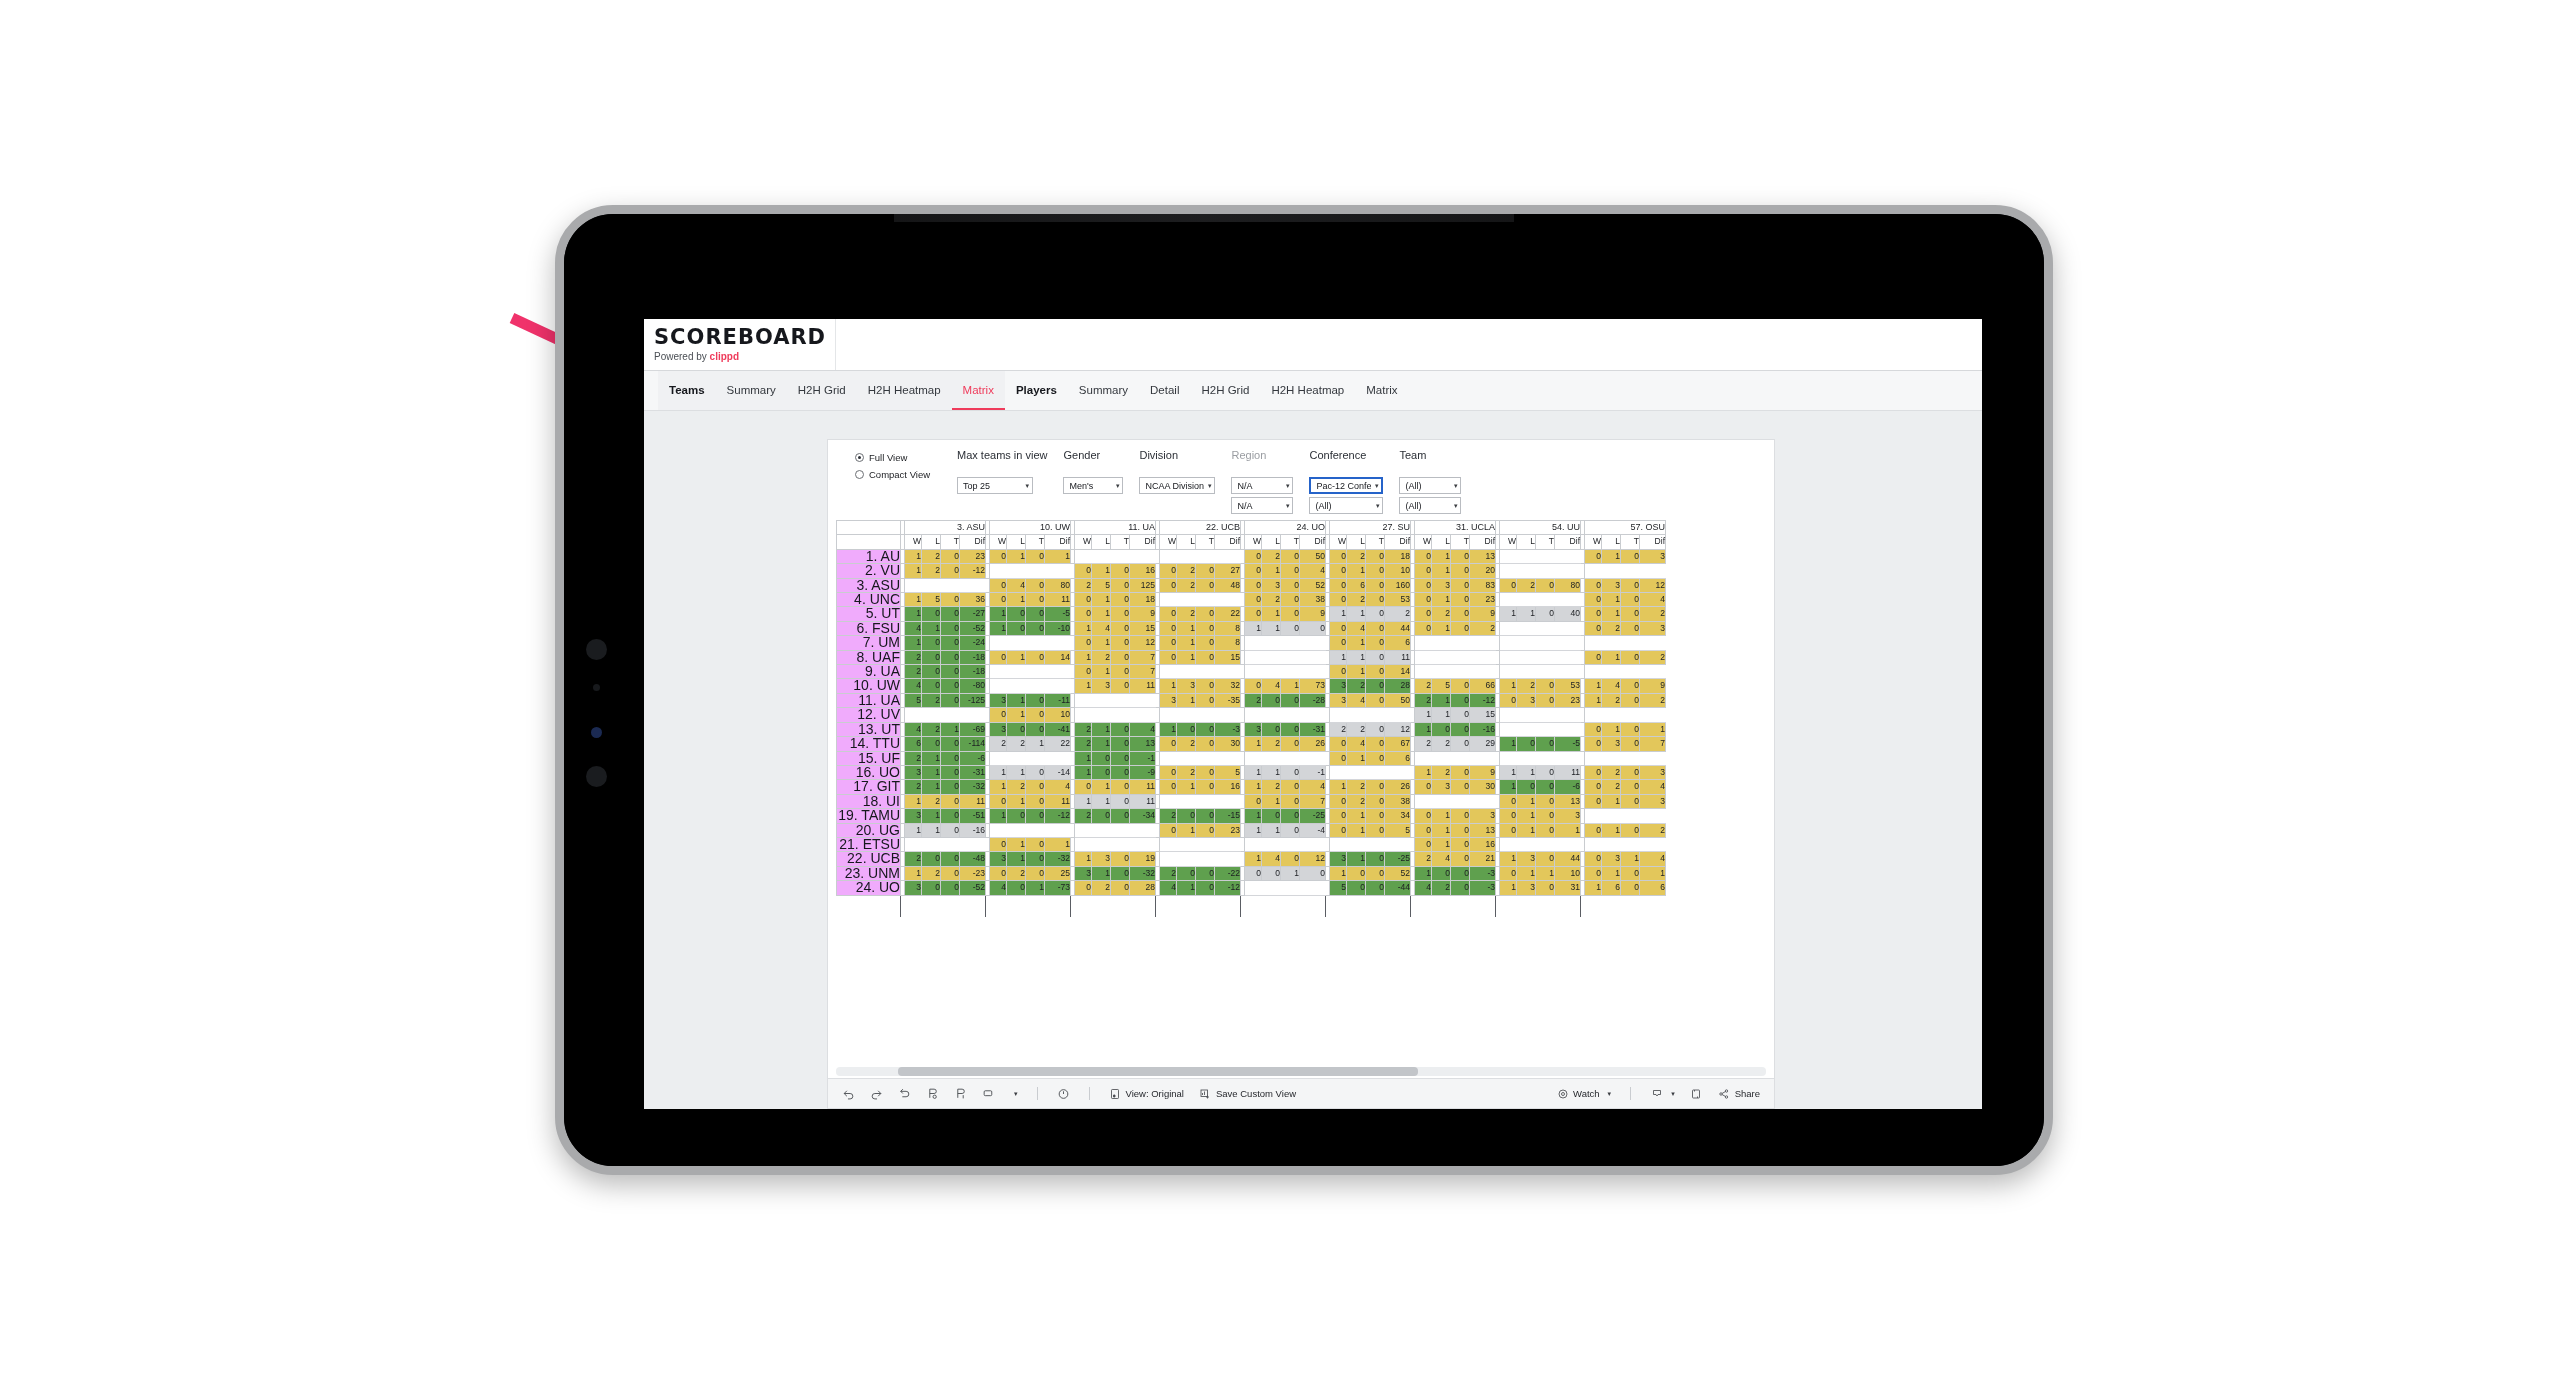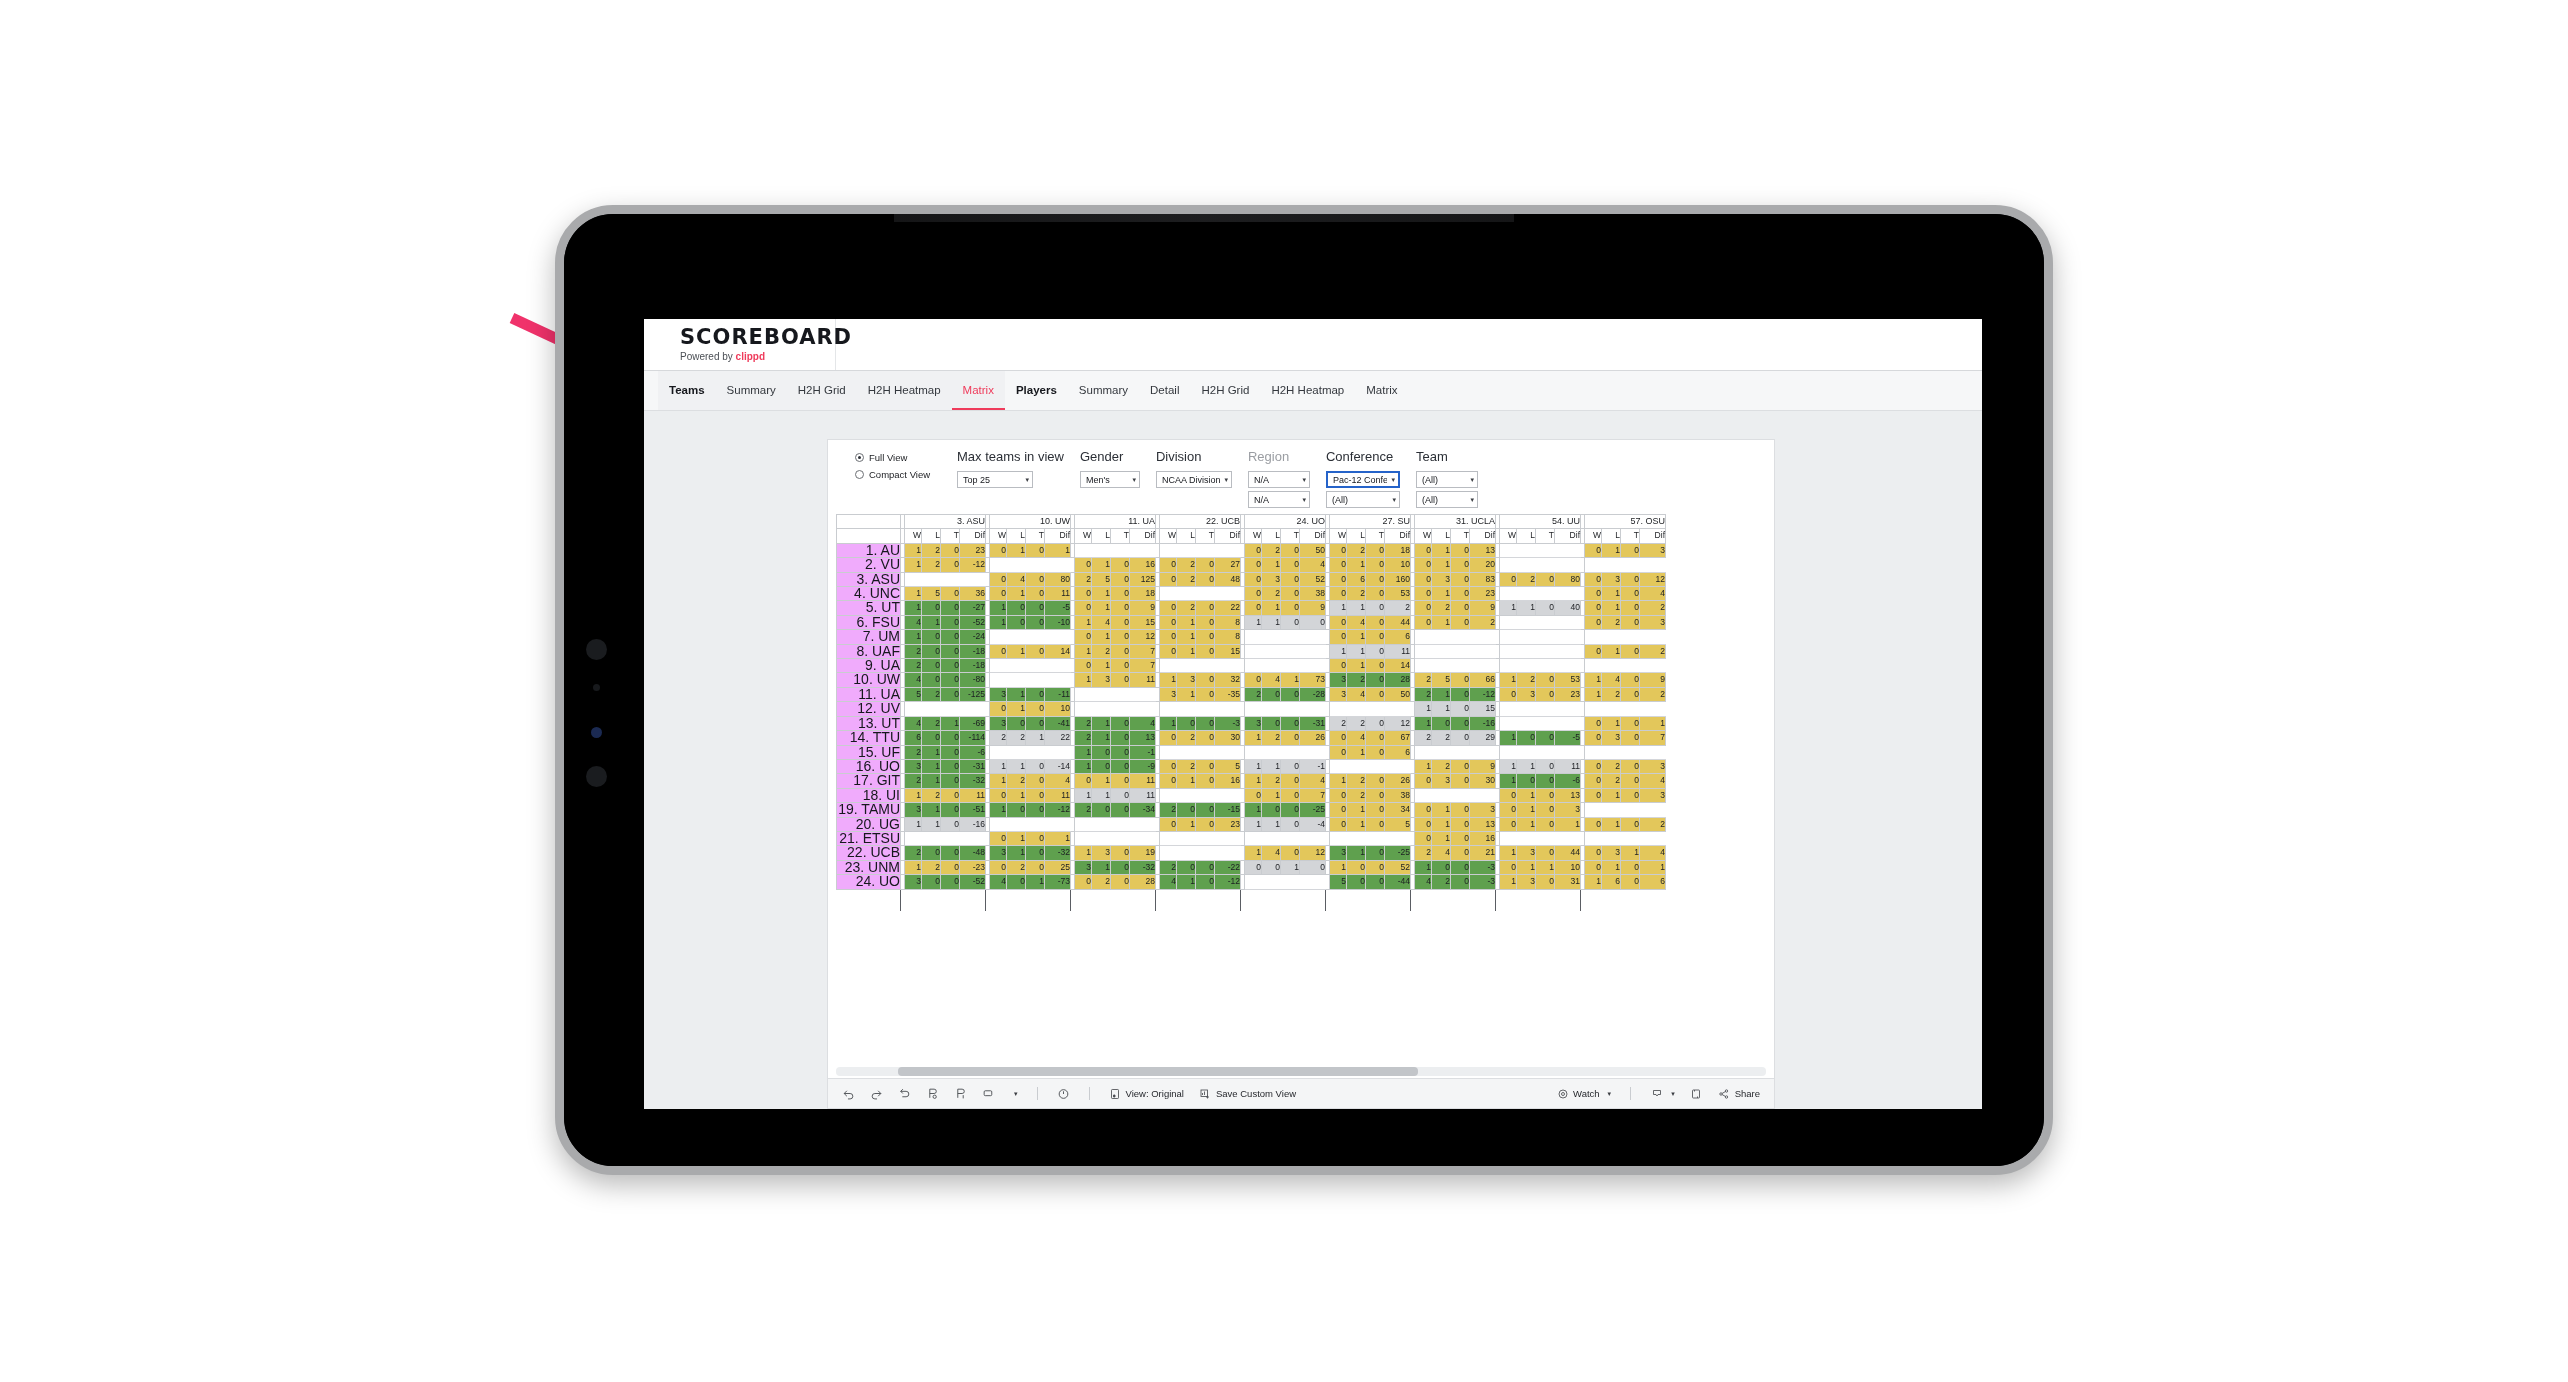--- a/index.html
+++ b/index.html
@@ -50,21 +50,21 @@
     background: #eceef0;
     overflow: hidden;
   }
 
   .topbar {
     height: 52px; background: #fff; display: flex; align-items: stretch;
     border-bottom: 1px solid #d6d8db;
   }
   .brand {
     width: 192px; display: flex; flex-direction: column; justify-content: center;
-    padding-left: 36px; border-right: 1px solid #e4e6e8;
+    padding-left: 10px; border-right: 1px solid #e4e6e8;
   }
   .brand-title {
     font-size: 21px; font-weight: 700; letter-spacing: 1.0px; color: #16181d;
     font-family: "DejaVu Sans", sans-serif; line-height: 1;
   }
   .brand-sub { font-size: 10px; color: #4b4f55; margin-top: 3px; }
   .brand-sub b { color: #ef3b5b; font-weight: 700; }
   .topnav { display: flex; align-items: stretch; }
   .topnav .tn {
     display: flex; align-items: center; padding: 0 20px;
@@ -98,21 +98,21 @@
     display: flex; padding: 9px 10px 6px 27px; gap: 16px; background: #fff;
     font-size: 9.5px; color: #1b1d21;
   }
   .radios { display:flex; flex-direction: column; gap: 6px; padding-top: 3px; width: 86px;}
   .radio-row { display:flex; align-items:center; gap: 5px; font-size: 9.5px; }
   .radio { width: 9px; height: 9px; border-radius: 50%; border: 1px solid #6d7075;
            background:#fff; position: relative; flex: none; }
   .radio.on::after { content:""; position:absolute; left:2px; top:2px;
            width:3px; height:3px; border-radius:50%; background:#2b2f36; }
   .fgroup { display: flex; flex-direction: column; gap: 3px; }
-  .flabel { font-size: 13px; color: #2b2f36; margin-bottom: 4px; }
+  .flabel { font-size: 11px; color: #2b2f36; margin-bottom: 13px; }
   .flabel.dim { color: #9a9da2; }
   .sel {
     height: 17px; border: 1px solid #b9bcc1; background: #fff;
     display: flex; align-items: center; justify-content: space-between;
     padding: 0 3px 0 5px; font-size: 9px; color: #16181d;
   }
   .sel.focus { border: 2px solid #2563c9; }
   .sel .cap { white-space: nowrap; overflow: hidden; }
   .caret { font-size: 7px; color: #3a3d42; margin-left: 4px; }
 

